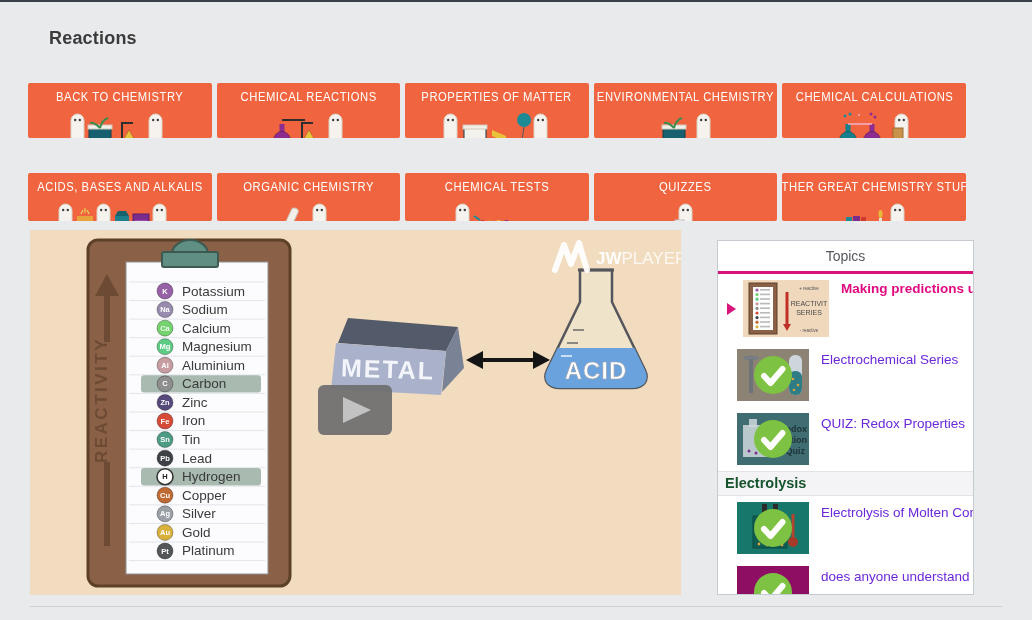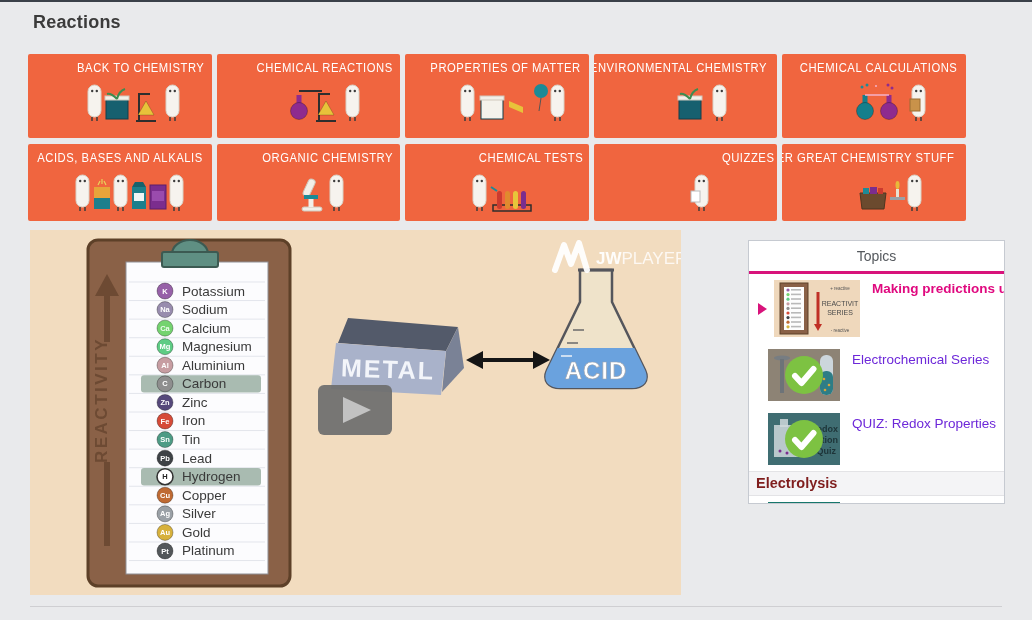--- a/index.html
+++ b/index.html
@@ -2,68 +2,68 @@
 <html><head>
 <meta charset="utf-8">
 <style>
   html,body{margin:0;padding:0}
   body{
     width:1032px;height:620px;position:relative;overflow:hidden;
     background:#e9eaec;border-top:2px solid #3a4049;box-sizing:border-box;
     font-family:"Liberation Sans",sans-serif;
   }
   .page-title{
-    position:absolute;left:33px;top:10px;margin:0;
+    position:absolute;left:33px;top:10px;margin:16px;
     font-size:18px;font-weight:600;color:#3b3b3b;letter-spacing:.2px;
   }
   
   .tile-grid{
     position:absolute;left:28px;top:52px;width:938px;
     display:grid;grid-template-columns:repeat(5,1fr);
     grid-template-rows:84px 77px;gap:6px 5px;
   }
   .tile{
     background:#f0653f;border-radius:2px;cursor:pointer;
-    display:flex;flex-direction:column;align-items:flex-end;
-    padding-top:7px;box-sizing:border-box;overflow:hidden;
+    display:flex;flex-direction:column;align-items:center;
+    padding-top:7px;box-sizing:border-box;overflow:hidden;margin-top:29px;
   }
   .tile-label{
     color:#fff;font-size:12.5px;letter-spacing:.6px;line-height:15px;
     text-transform:uppercase;white-space:nowrap;transform:scaleX(.9);
   }
   .tile-art{margin-top:1px;flex:0 0 auto}
   
   .video-player{
     position:absolute;left:30px;top:228px;width:651px;height:365px;
     background:#f2dcbf;cursor:pointer;
   }
   
   .sidebar{
-    position:absolute;left:748px;top:238px;width:257px;height:264px;
+    position:absolute;left:717px;top:238px;width:257px;height:355px;
     background:#fff;border:1px solid #c6cad1;box-sizing:border-box;overflow:hidden;
   }
   .sidebar-header{
     height:30px;display:flex;align-items:center;justify-content:center;
     font-size:14px;color:#55595e;border-bottom:3px solid #d8137b;background:#fff;
   }
   .topic-row{position:relative;display:flex;align-items:flex-start;background:#fff;
     padding:6px 0 6px 19px;cursor:pointer;}
   .topic-row.current{padding-left:25px}
   .current-marker{
     position:absolute;left:9px;top:50%;margin-top:-6px;width:0;height:0;
     border-left:9px solid #d8137b;border-top:6px solid transparent;border-bottom:6px solid transparent;
   }
   .thumb{position:relative;flex:0 0 auto;margin-right:12px;overflow:hidden}
   .thumb svg{display:block}
   .check-badge{position:absolute;left:16px;top:6px}
   .topic-title{font-size:13.5px;color:#6d28d9;padding-top:3px;white-space:nowrap;overflow:hidden}
   .topic-row.current .topic-title{color:#e0097f;font-weight:bold;padding-top:1px}
   .section-row{
     background:#f4f4f6;border-top:1px solid #e3e3e6;border-bottom:1px solid #e3e3e6;
-    font-weight:bold;font-size:14.5px;color:#7f1d1d;padding:3px 0 4px 7px;
+    font-weight:bold;font-size:14.5px;color:#14532d;padding:3px 0 4px 7px;
   }
   .bottom-divider{position:absolute;left:30px;top:604px;width:972px;height:1px;background:#cfcfd2}
 </style>
 </head>
 <body>
 
 <h1 class="page-title">Reactions</h1>
 
 <div class="tile-grid" id="tile-grid">
     <div class="tile">

